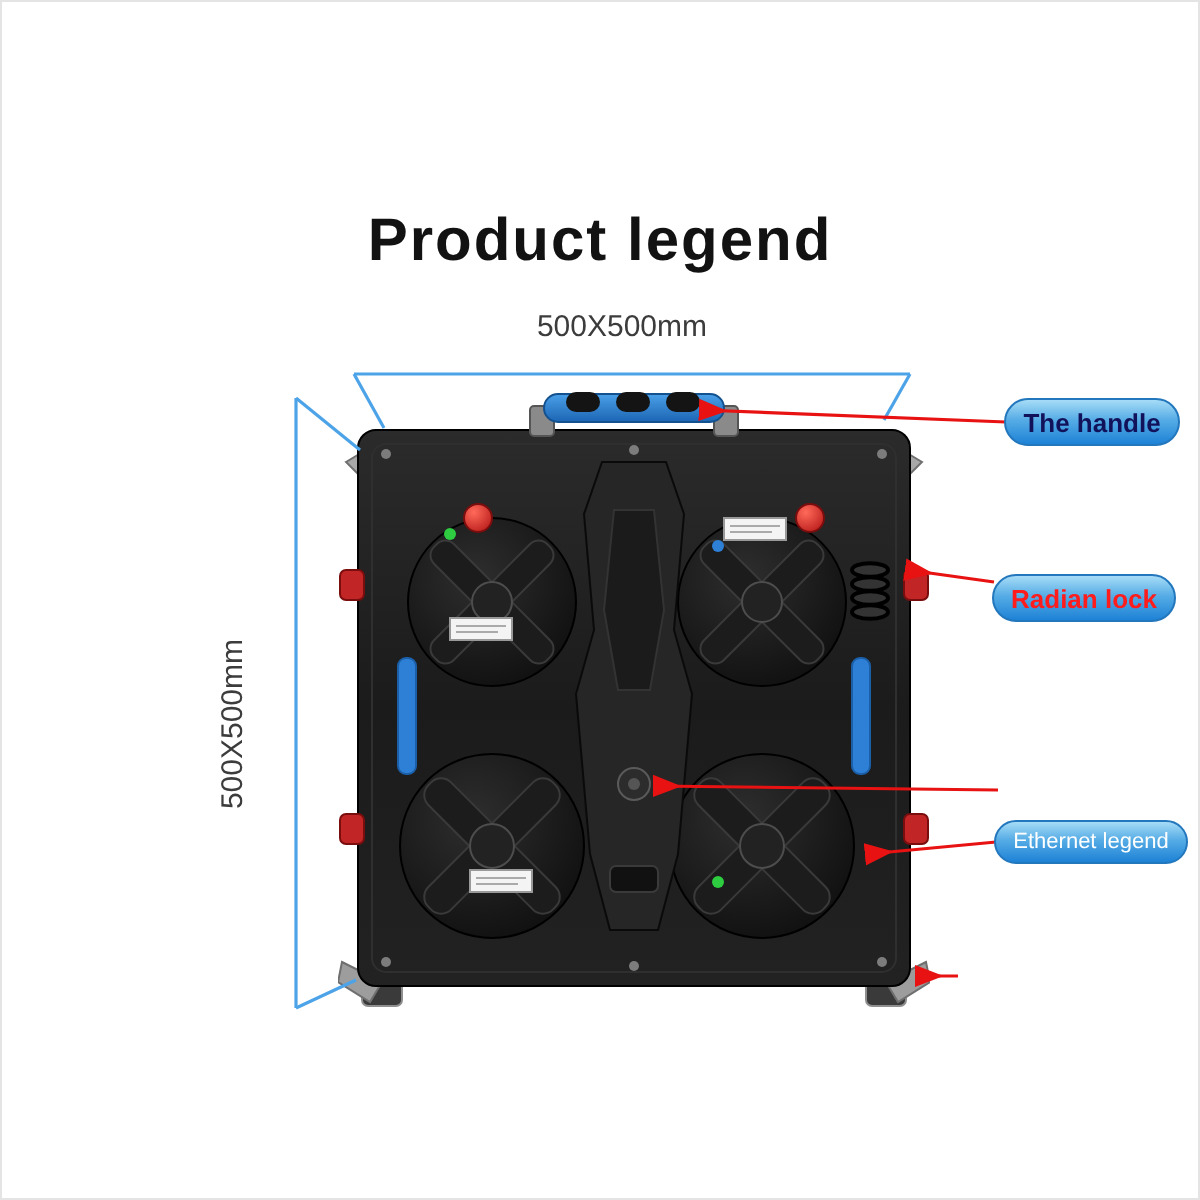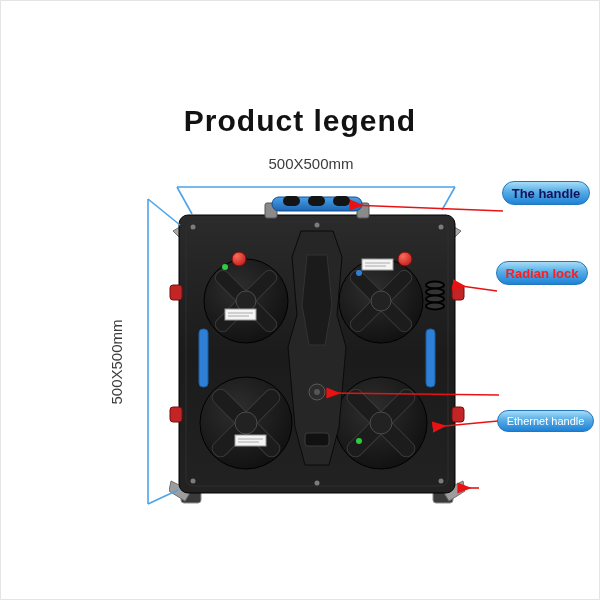--- a/index.html
+++ b/index.html
@@ -24,22 +24,22 @@
   }
   .overlay { position:absolute; left:0; top:0; width:600px; height:600px; pointer-events:none; }
   .panel-wrap { position:absolute; left:168px; top:194px; width:296px; height:314px; }
   .pill {
     position:absolute; display:flex; align-items:center; justify-content:center;
     text-align:center; box-sizing:border-box; padding:2px 6px;
     background:linear-gradient(180deg,#a6dcf7 0%, #56ace5 45%, #1e82d6 100%);
     border:1px solid #2377bd; border-radius:13px;
     font-size:13px; font-weight:bold; color:#12125a;
   }
-  .pill-handle   { left:501px; top:180px; width:88px;  height:24px; }
-  .pill-radian   { left:495px; top:260px; width:92px;  height:24px; }
+  .pill-handle   { left:501px; top:198px; width:88px;  height:24px; }
+  .pill-radian   { left:495px; top:286px; width:92px;  height:24px; }
   .pill-airplug  { left:497px; top:382px; width:92px;  height:25px; }
   .pill-ethernet { left:496px; top:409px; width:97px;  height:22px; font-size:11px; font-weight:normal; }
   .pill-anti     { left:477px; top:466px; width:121px; height:36px; font-size:11px; font-weight:normal;
                    line-height:1.2; border-radius:18px; }
 </style>
 </head>
 <body>
 
 <div class="stage">
 
@@ -216,16 +216,16 @@
     </g>
   </svg>
 
   <div class="pill pill-handle">
     <span style="color: rgb(18, 18, 90);">The handle</span>
   </div>
   <div class="pill pill-radian">
     <span style="color: rgb(255, 28, 28);">Radian lock</span>
   </div>
   <div class="pill pill-ethernet">
-    <span style="color: rgb(255, 255, 255);">Ethernet handle</span>
+    <span style="color: rgb(255, 255, 255);">Ethernet legend</span>
   </div>
 
 </div>
 
 </body></html>

